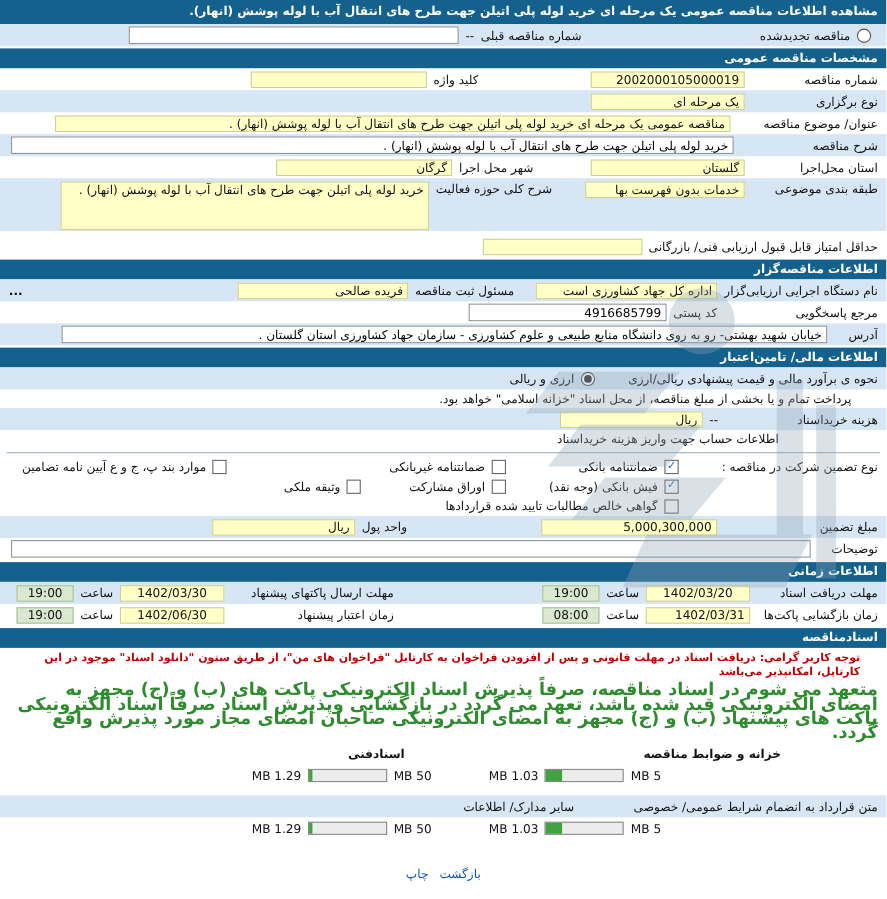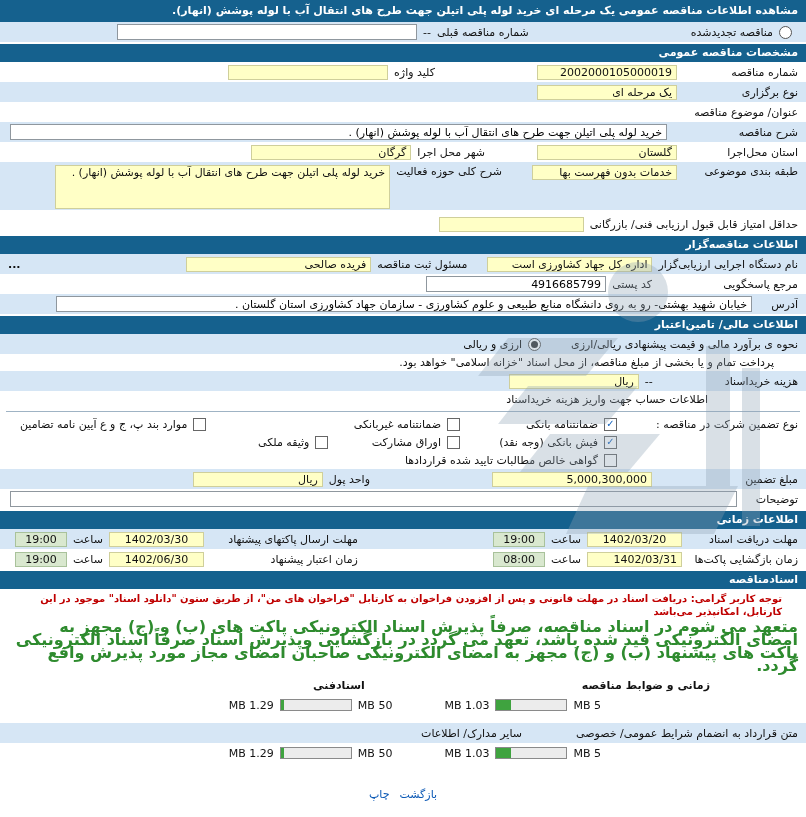--- a/index.html
+++ b/index.html
@@ -75,20 +75,21 @@
     <span class="field" style="width:160px"></span>
   </div>
 
   <div class="row band">
     <span class="lbl" style="width:115px">نوع برگزاری</span>
     <span class="field" style="width:140px">یک مرحله ای</span>
   </div>
 
   <div class="row">
     <span class="lbl" style="width:128px">عنوان/ موضوع مناقصه</span>
+    <span class="field" style="flex:1;margin-left:42px">مناقصه عمومی یک مرحله ای خرید لوله پلی اتیلن جهت طرح های انتقال آب با لوله پوشش (انهار) .</span>
   </div>
 
   <div class="row band">
     <span class="lbl" style="width:125px">شرح مناقصه</span>
     <input class="input" style="flex: 1 1 0%; margin-left: 2px;" value="خرید لوله پلی اتیلن جهت طرح های انتقال آب با لوله پوشش (انهار) .">
   </div>
 
   <div class="row">
     <span class="lbl" style="width:115px">استان محل‌اجرا</span>
     <span class="field" style="width:140px">گلستان</span>
@@ -110,21 +111,21 @@
     <span class="field" style="width:145px"></span>
   </div>
 
   <div class="secbar">اطلاعات مناقصه‌گزار</div>
 
   <div class="row band">
     <span class="lbl">نام دستگاه اجرایی ارزیابی‌گزار</span>
     <span class="field" style="width:165px">اداره کل جهاد کشاورزی است</span>
     <span style="width:8px"></span>
     <span class="lbl">مسئول ثبت مناقصه</span>
-    <span class="field" style="width:185px">فریده صالحی</span>
+    <span class="field" style="width:155px">فریده صالحی</span>
     <span class="spacer"></span>
     <span class="bolder">...</span>
   </div>
 
   <div class="row">
     <span class="lbl" style="width:140px">مرجع پاسخگویی</span>
     <span class="lbl">کد پستی</span>
     <input class="input" style="width: 180px;" value="4916685799">
   </div>
 
@@ -225,21 +226,21 @@
     <span class="lbl">ساعت</span>
     <span class="tfield" style="width:52px;direction:ltr">19:00</span>
   </div>
 
   <div class="secbar">اسنادمناقصه</div>
 
   <div class="warn">توجه کاربر گرامی: دریافت اسناد در مهلت قانونی و پس از افزودن فراخوان به کارتابل "فراخوان های من"، از طریق ستون "دانلود اسناد" موجود در این کارتابل، امکانپذیر می‌باشد</div>
   <div class="ok">متعهد می شوم در اسناد مناقصه، صرفاً پذیرش اسناد الکترونیکی پاکت های (ب) و (ج) مجهز به امضای الکترونیکی قید شده باشد، تعهد می گردد در بازگشایی وپذیرش اسناد صرفاً اسناد الکترونیکی پاکت های پیشنهاد (ب) و (ج) مجهز به امضای الکترونیکی صاحبان امضای مجاز مورد پذیرش واقع گردد.</div>
 
   <div class="row" style="margin-top:2px">
-    <span class="lbl bolder" style="margin-right:88px">زمانی و ضوابط مناقصه</span>
+    <span class="lbl bolder" style="margin-right:88px">خزانه و ضوابط مناقصه</span>
     <span style="width:205px"></span>
     <span class="lbl bolder">اسنادفنی</span>
   </div>
 
   <div class="row" style="padding-right:205px">
     <span class="sz">5 MB</span>
     <span class="progress">
         <i style="width: 21%;"></i>
       </span>
     <span class="sz">1.03 MB</span>

